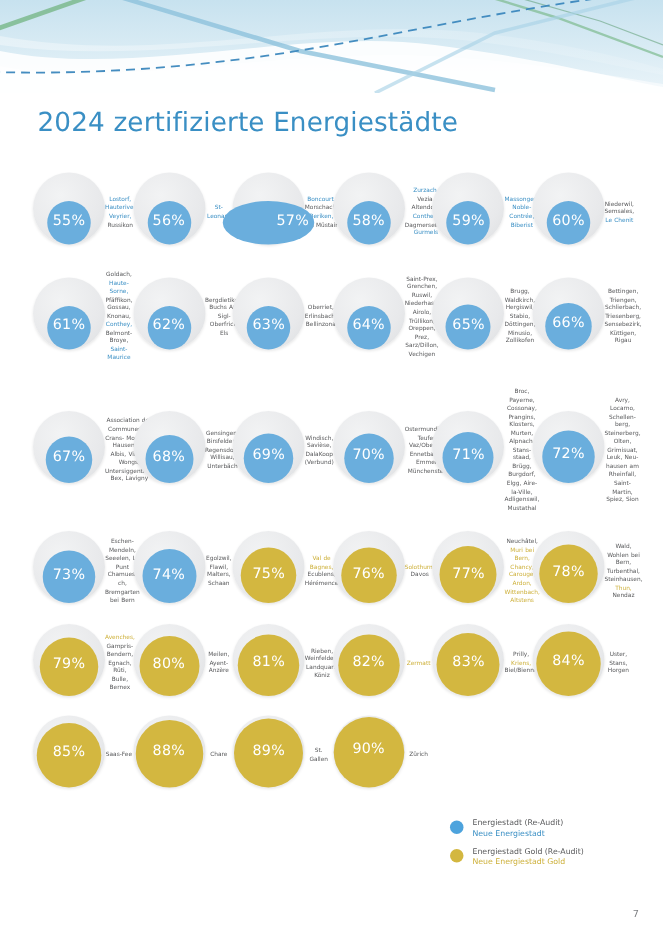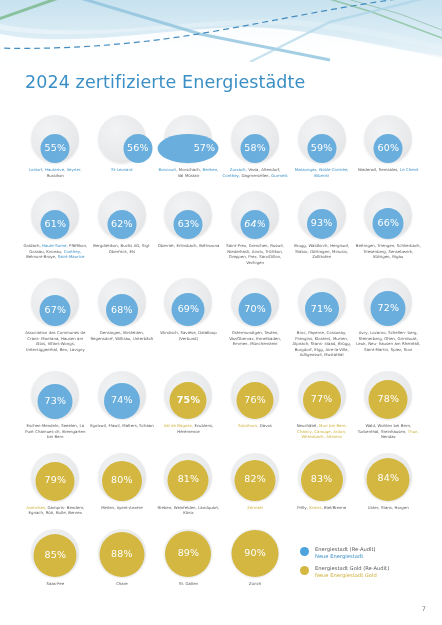--- a/index.html
+++ b/index.html
@@ -44,21 +44,21 @@
     left: 22px;
     width: 400px;
   }
   .row {
     display: flex;
     width: 400px;
   }
   .cell {
     width: 66.6px;
     display: flex;
-    flex-direction: column;
+    flex-direction: row;
     align-items: center;
   }
 
   .bubble {
     position: relative;
     width: 48px;
     height: 48px;
     border-radius: 50%;
     background: radial-gradient(circle at 38% 32%, #f2f3f4 0%, #e8e9eb 62%, #dcdee0 100%);
     box-shadow: 0 1px 2px rgba(0,0,0,0.10);
@@ -185,21 +185,21 @@
       <div class="cell">
         <div class="bubble">
           <div class="fill blue" style="width: 29px; height: 29px;">
             <span class="pct">55%</span>
           </div>
         </div>
         <div class="labels"><span class="new-blue">Lostorf, Hauterive,</span> <span class="new-blue">Veyrier,</span> <span class="re"> Russikon</span> </div>
       </div>
       <div class="cell">
         <div class="bubble">
-          <div class="fill blue" style="width: 29px; height: 29px; margin-left: 16px;">
+          <div class="fill blue" style="width: 29px; height: 29px;">
             <span class="pct">56%</span>
           </div>
         </div>
         <div class="labels"><span class="new-blue">St-Leonard</span> </div>
       </div>
       <div class="cell">
         <div class="bubble">
           <div class="fill blue" style="width: 29px; height: 29px; padding-left: 32px;">
             <span class="pct">57%</span>
           </div>
@@ -252,30 +252,30 @@
       <div class="cell">
         <div class="bubble">
           <div class="fill blue" style="width: 29px; height: 29px;">
             <span class="pct">63%</span>
           </div>
         </div>
         <div class="labels"><span class="re">Oberriet, Erlinsbach,</span> <span class="re">Bellinzona</span> </div>
       </div>
       <div class="cell">
         <div class="bubble">
-          <div class="fill blue" style="width: 29px; height: 29px; font-style: italic;">
+          <div class="fill blue" style="width: 29px; height: 29px;">
             <span class="pct">64%</span>
           </div>
         </div>
         <div class="labels"><span class="re">Saint-Prex, Grenchen,</span> <span class="re">Ruswil, Niederhasli,</span> <span class="re">Airolo, Trüllikon,</span> <span class="re">Oreppen, Prez,</span> <span class="re">Sarz/Dillon, Vechigen</span> </div>
       </div>
       <div class="cell">
         <div class="bubble">
           <div class="fill blue" style="width: 30px; height: 30px;">
-            <span class="pct">93%</span>
+            <span class="pct">65%</span>
           </div>
         </div>
         <div class="labels"><span class="re">Brugg, Waldkirch,</span> <span class="re">Hergiswil, Stabio,</span> <span class="re">Döttingen, Minusio,</span> <span class="re">Zollikofen</span> </div>
       </div>
       <div class="cell">
         <div class="bubble">
           <div class="fill blue" style="width: 31px; height: 31px;">
             <span class="pct">66%</span>
           </div>
         </div>
@@ -346,21 +346,21 @@
       <div class="cell">
         <div class="bubble">
           <div class="fill blue" style="width: 36px; height: 36px;">
             <span class="pct">74%</span>
           </div>
         </div>
         <div class="labels"><span class="re">Egolzwil, Flawil,</span> <span class="re">Malters, Schaan</span> </div>
       </div>
       <div class="cell">
         <div class="bubble">
-          <div class="fill gold" style="width: 37px; height: 37px; font-weight: bold;">
+          <div class="fill gold" style="width: 37px; height: 37px;">
             <span class="pct">75%</span>
           </div>
         </div>
         <div class="labels"><span class="new-gold">Val de Bagnes,</span> <span class="re">Ecublens,</span> <span class="re">Hérémence</span> </div>
       </div>
       <div class="cell">
         <div class="bubble">
           <div class="fill gold" style="width: 37px; height: 37px;">
             <span class="pct">76%</span>
           </div>

